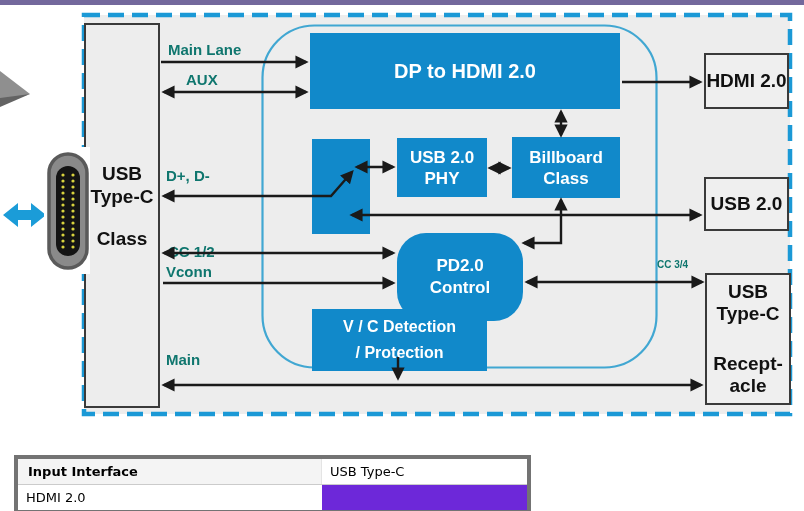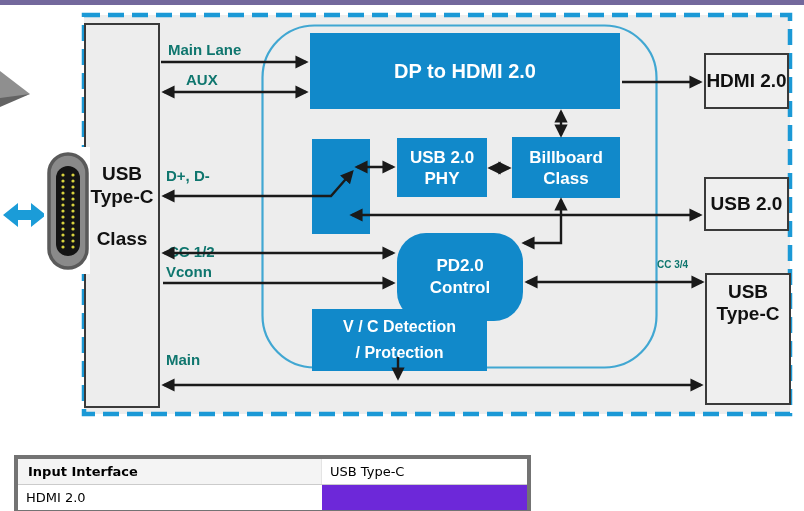--- a/index.html
+++ b/index.html
@@ -94,20 +94,22 @@
 
   <div id="port-hdmi" class="port">
       <span>HDMI 2.0</span>
     </div>
   <div id="port-usb2" class="port">
       <span>USB 2.0</span>
     </div>
   <div id="port-rcpt" class="port">
     <span class="ml">USB
 Type-C</span>
+    <span class="ml">Recept-
+acle</span>
   </div>
 
   <div id="lab-mainlane" class="sig">Main Lane</div>
   <div id="lab-aux" class="sig">AUX</div>
   <div id="lab-dpdm" class="sig">D+, D-</div>
   <div id="lab-cc12" class="sig">CC 1/2</div>
   <div id="lab-vconn" class="sig">Vconn</div>
   <div id="lab-vbus" class="sig">Main</div>
   <div id="lab-cc34" class="sig">CC 3/4</div>
 

